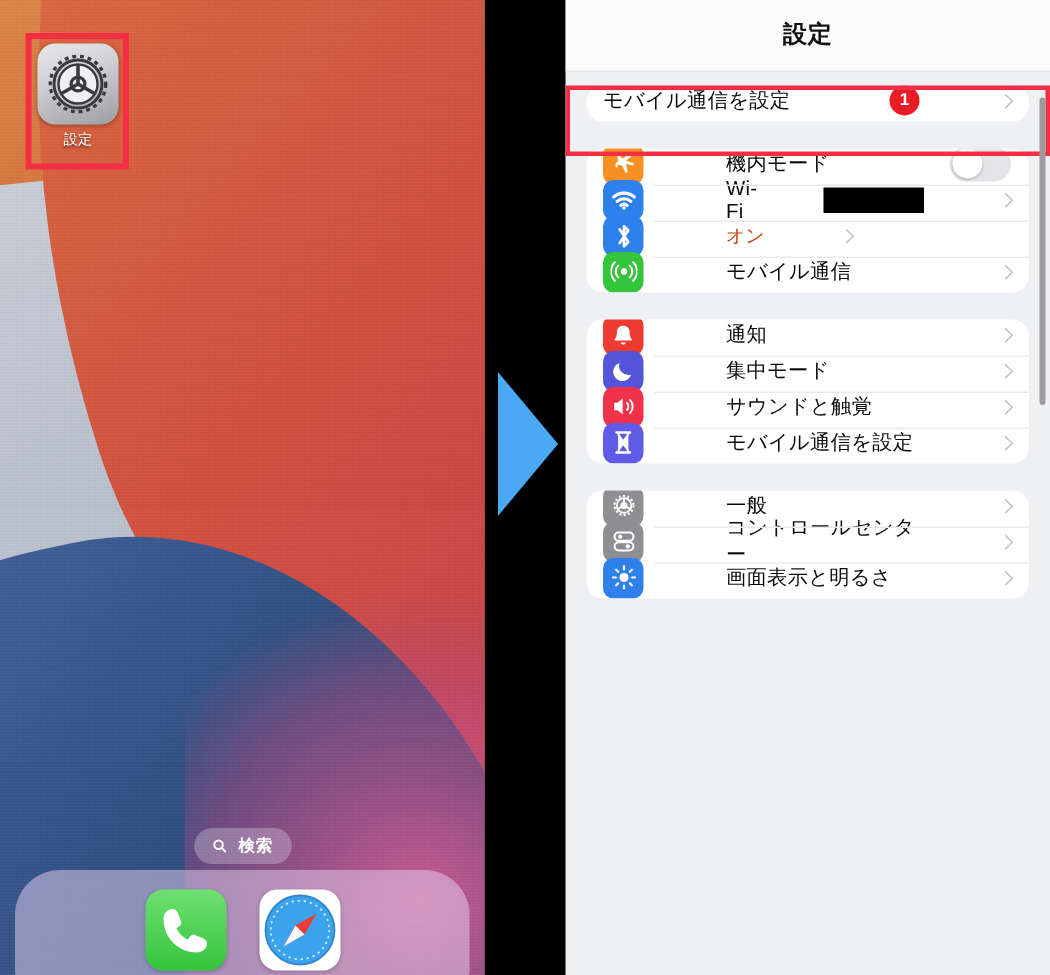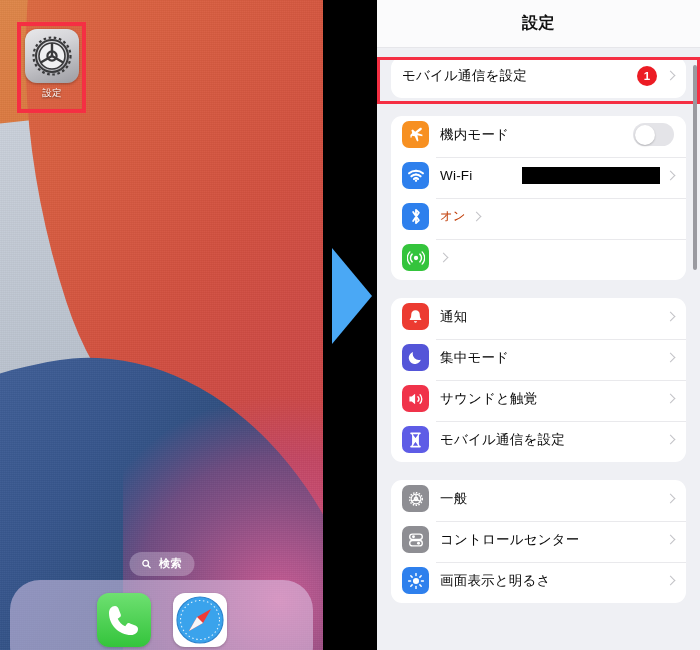--- a/index.html
+++ b/index.html
@@ -117,22 +117,23 @@
     border-bottom: 1px solid #e6e6ea;
   }
   #nav-title { font-size: 16px; font-weight: 700; color: #111; letter-spacing: .5px; }
 
   .group {
     margin: 0 14px; background: #fff; border-radius: 11px; overflow: hidden;
   }
   .gap-lg { height: 18px; }
 
   .row {
-    display: flex; align-items: center; height: 41px; padding: 0 10px 4px 11px;
+    display: flex; align-items: center; height: 24px; padding: 0 10px 4px 11px;
     position: relative;
+    gap: 44px;
   }
   .row + .row::before {
     content: ""; position: absolute; left: 45px; right: 0; top: 0;
     height: 1px; background: #e9e9ec;
   }
   .row-ico {
     width: 27px; height: 27px; border-radius: 7px; flex: 0 0 27px;
     display: flex; align-items: center; justify-content: center;
     margin-right: 11px;
   }
@@ -298,20 +299,21 @@
       </div>
 
       <div class="row">
         <span class="row-ico" style="background:#34c43c">
           <svg width="18" height="18" viewBox="0 0 20 20">
             <circle cx="10" cy="10" r="2.4" fill="#fff"></circle>
             <path d="M5.7 5.7a6 6 0 000 8.6M14.3 5.7a6 6 0 010 8.6" fill="none" stroke="#fff" stroke-width="1.6" stroke-linecap="round"></path>
             <path d="M3.2 3.2a9.6 9.6 0 000 13.6M16.8 3.2a9.6 9.6 0 010 13.6" fill="none" stroke="#fff" stroke-width="1.5" stroke-linecap="round"></path>
           </svg>
         </span>
+        <span class="row-label">モバイル通信</span>
         <span class="chev"></span>
       </div>
     </div>
 
     <div class="gap-lg"></div>
 
     <div class="group">
       <div class="row">
         <span class="row-ico" style="background:#ec3b31">
           <svg width="17" height="17" viewBox="0 0 20 20">

